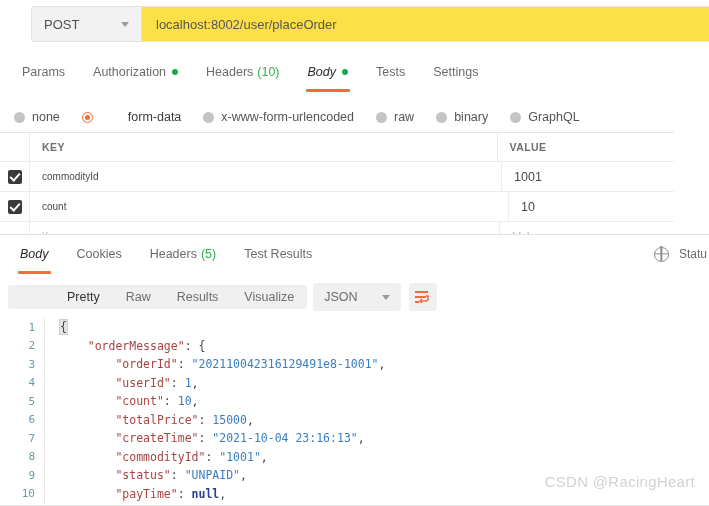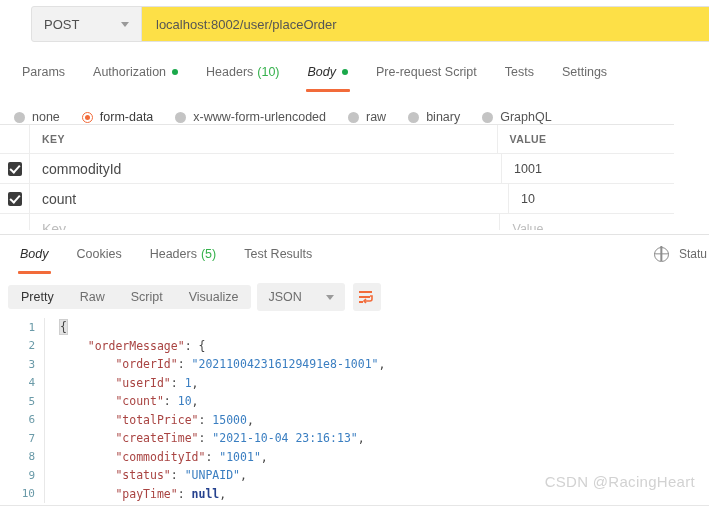--- a/index.html
+++ b/index.html
@@ -79,44 +79,44 @@
     width: 11px; height: 11px; border-radius: 50%;
     background: #c4c4c4; margin-right: 7px;
     display: inline-block; position: relative;
   }
   .rad.sel .circ { background: #ffffff; border: 1px solid #f26b3a; }
   .rad.sel .circ::after {
     content: ""; position: absolute;
     left: 2px; top: 2px; width: 5px; height: 5px;
     border-radius: 50%; background: #f26b3a;
   }
-  .rad.sel { color: #3c3c3c; }
+  .rad.sel { color: #3c3c3c; gap: 28px; }
 
   
   .kvtable {
-    position: absolute; left: 0; top: 124px;
+    position: absolute; left: 0; top: 132px;
     width: 674px; height: 106px;
     border-top: 1px solid #e6e6e6;
     overflow: hidden;
   }
   .kvrow {
     display: flex; height: 30px; align-items: stretch;
     border-bottom: 1px solid #ededed;
   }
   .kvrow.head { height: 29px; }
   .c-check {
     width: 30px; flex: 0 0 30px;
     border-right: 1px solid #ededed;
     display: flex; align-items: center; justify-content: center;
   }
   .c-key {
     flex: 1 1 auto; width: 340px;
     border-right: 1px solid #ededed;
     display: flex; align-items: center; padding-left: 12px;
-    font-size: 14px; color: #4a4a4a;
+    font-size: 10px; color: #4a4a4a;
   }
   .c-val {
     flex: 1 1 auto;
     display: flex; align-items: center; padding-left: 12px;
     font-size: 12.5px; color: #4a4a4a;
   }
   .kvrow.head .c-key, .kvrow.head .c-val {
     font-size: 10.5px; color: #6e6e6e; font-weight: bold;
     letter-spacing: 0.4px;
   }
@@ -168,21 +168,21 @@
   .statustxt { font-size: 12px; color: #6b6b6b; white-space: nowrap; }
 
   
   .fmtbar {
     position: absolute; left: 0; top: 276px;
     width: 709px; height: 42px;
     display: flex; align-items: center; padding-left: 8px;
   }
   .fmtgroup {
     display: flex; align-items: center;
-    background: #f0f0f0; border-radius: 3px; height: 24px;
+    background: #f0f0f0; border-radius: 3px; height: 24px; padding-left: 46px;
   }
   .fmt {
     padding: 0 13px; height: 28px;
     display: flex; align-items: center;
     font-size: 12.5px; color: #6e6e6e;
   }
   .fmt.active { color: #343434; }
   .jsonsel {
     display: flex; align-items: center; gap: 24px;
     background: #f0f0f0; border-radius: 3px;
@@ -263,23 +263,20 @@
       <span>Authorization</span>
       <span class="dot-g"></span>
     </div>
     <div class="rtab">
       <span>Headers</span>
       <span class="cnt">(10)</span>
     </div>
     <div class="rtab active">
       <span>Body</span>
       <span class="dot-g"></span>
-    </div>
-    <div class="rtab">
-      <span>Pre-request Script</span>
     </div>
     <div class="rtab">
       <span>Tests</span>
     </div>
     <div class="rtab">
       <span>Settings</span>
     </div>
   </div>
 
 <div class="radios" id="radios">
@@ -357,21 +354,21 @@
   </div>
 <div class="res-right">
   <span class="globe"></span>
   <span class="statustxt">Statu</span>
 </div>
 
 <div class="fmtbar">
   <div class="fmtgroup" id="fmtgroup">
       <div class="fmt active">Pretty</div>
       <div class="fmt">Raw</div>
-      <div class="fmt">Script</div>
+      <div class="fmt">Results</div>
       <div class="fmt">Visualize</div>
     </div>
   <div class="jsonsel">
     <span>JSON</span>
     <span class="caret2"></span>
   </div>
   <div class="wrapbtn">
     <svg width="15" height="14" viewBox="0 0 15 14">
       <rect x="0" y="1" width="13" height="2" fill="#f26b3a"></rect>
       <rect x="0" y="6" width="11" height="2" fill="#f26b3a"></rect>

